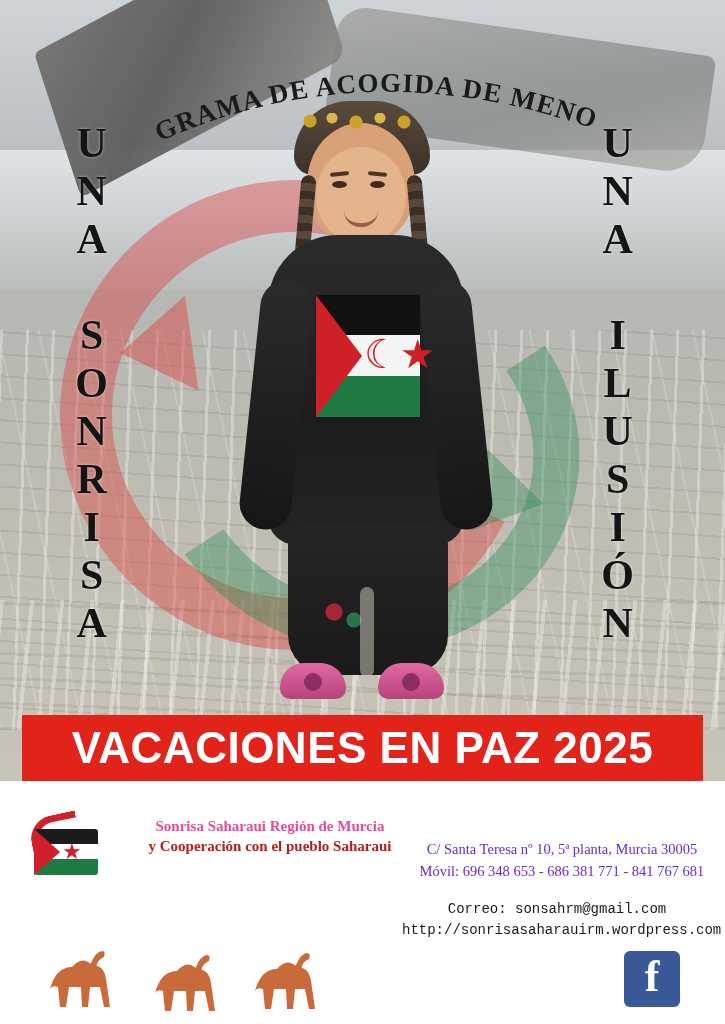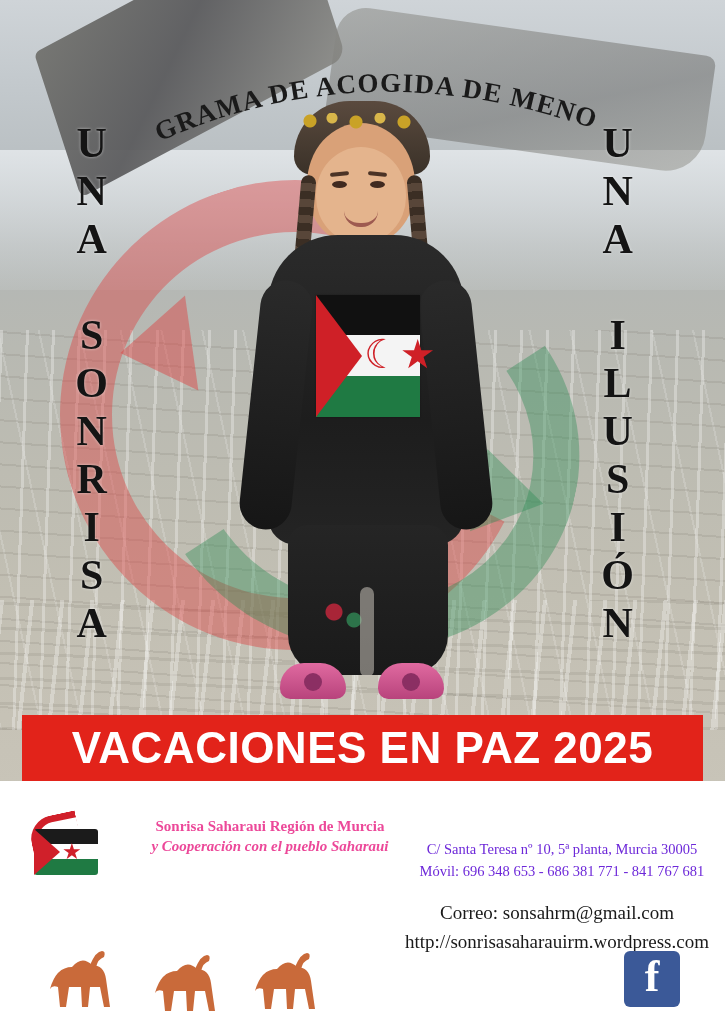--- a/index.html
+++ b/index.html
@@ -335,36 +335,36 @@
     width: 320px;
     text-align: center;
     font-family: "Liberation Serif", serif;
     font-weight: bold;
     color: #c0202a;
     font-size: 15px;
     line-height: 1.32;
   }
   .org .l1 { color: #ec4899; }
   .org .l2 { color: #c0202a; }
-  .org .l3 { color: #ec4899; font-style: italic; }
+  .org .l3 { color: #b91c1c; }
   .addr {
     position: absolute; left: 412px; top: 58px;
     width: 300px;
     text-align: center;
     font-family: "Liberation Serif", serif;
     font-size: 14.5px;
     color: #6d28d9;
     line-height: 1.5;
   }
   .contact {
     position: absolute; left: 402px; top: 118px;
     width: 310px;
     text-align: center;
-    font-family: Liberation Serif, serif;
-    font-size: 19px;
+    font-family: Liberation Mono, monospace;
+    font-size: 14px;
     color: #1a1a1a;
     line-height: 1.5;
   }
   .fb {
     position: absolute; left: 624px; top: 170px;
     width: 56px; height: 56px;
     background: #3b5998;
     border-radius: 6px;
     color: #fff;
     font-family: "Liberation Serif", serif;

